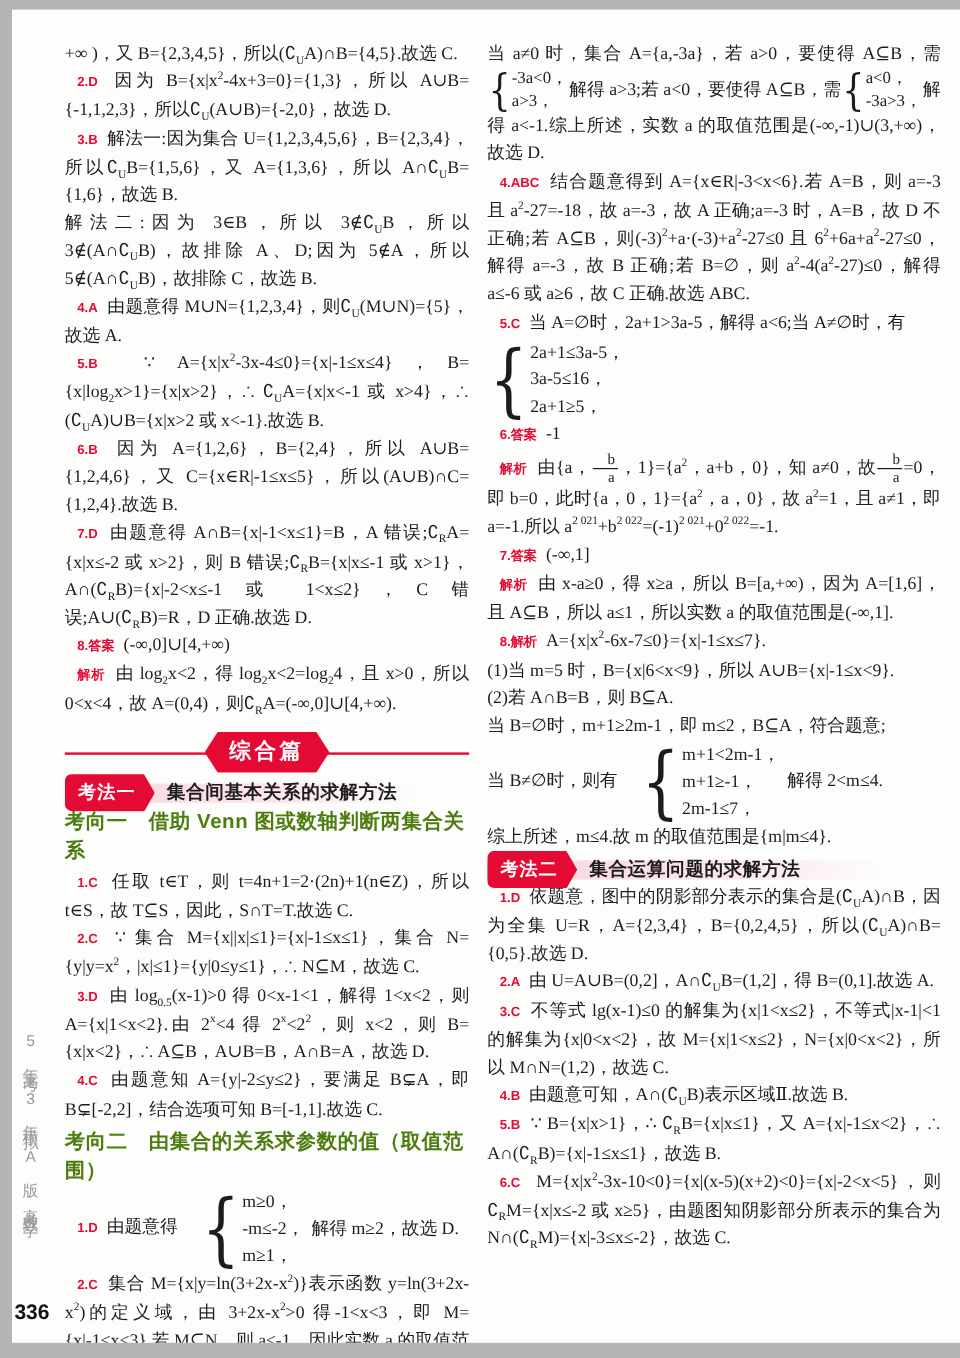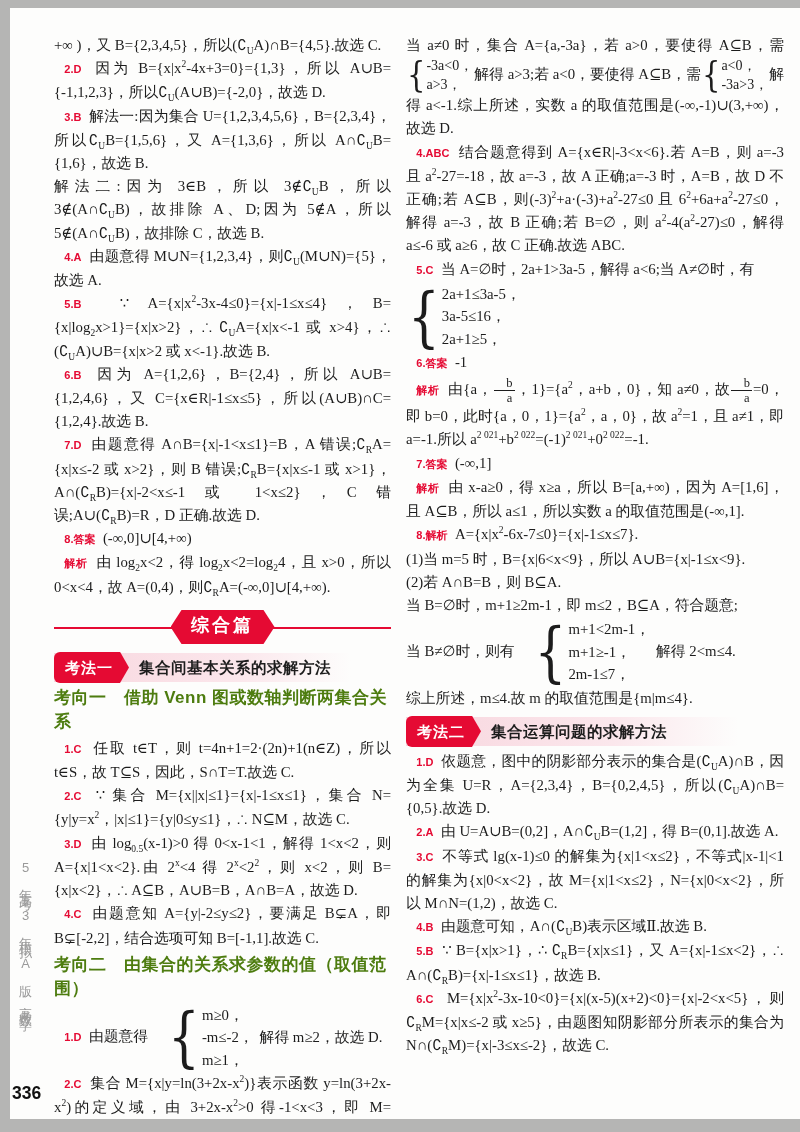--- a/index.html
+++ b/index.html
@@ -29,26 +29,26 @@
     font-size:11px;
   }
   sup,sub{font-size:9.5px;line-height:0;}
   
   .banner{position:relative;height:36px;margin:11px 0 7px;}
   .banner .line{position:absolute;left:0;right:0;top:17px;border-top:2.5px solid #e50a33;}
   .banner .badge{
     position:relative;margin:0 auto;width:104px;height:34px;background:#e50a33;
     clip-path:polygon(11px 0,93px 0,104px 17px,93px 34px,11px 34px,0 17px);
     display:flex;align-items:center;justify-content:center;
-    color:#fff;font-family:Liberation Mono, monospace;
+    color:#fff;font-family:Liberation Serif, serif;
     font-weight:bold;font-size:18px;letter-spacing:3px;
   }
   
   .method{
-    display:flex;align-items:center;height:29px;margin:7px 0 4px;
+    display:flex;align-items:center;height:16px;margin:7px 0 4px;
     background:linear-gradient(90deg,#f8d6de 0%,#fbe7ec 55%,#fdfdfc 88%);
   }
   .method .pill{
     background:#e50a33;color:#fff;
     font-family:"Liberation Sans","DejaVu Sans",sans-serif;
     font-weight:bold;font-size:15px;letter-spacing:1px;
     padding:4px 16px 4px 11px;border-radius:6px 0 0 6px;
     clip-path:polygon(0 0,calc(100% - 9px) 0,100% 50%,calc(100% - 9px) 100%,0 100%);
   }
   .method .mtitle{

